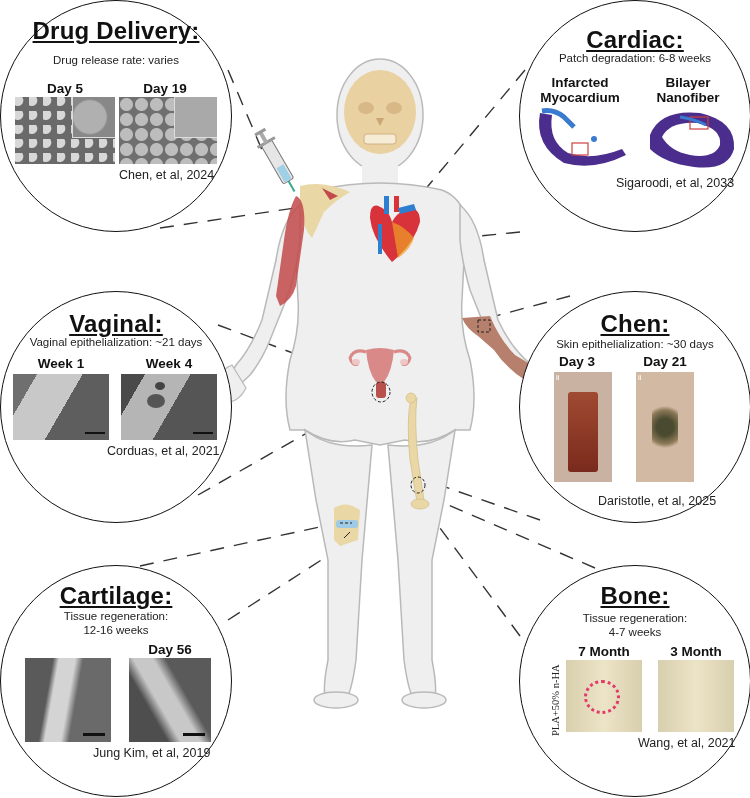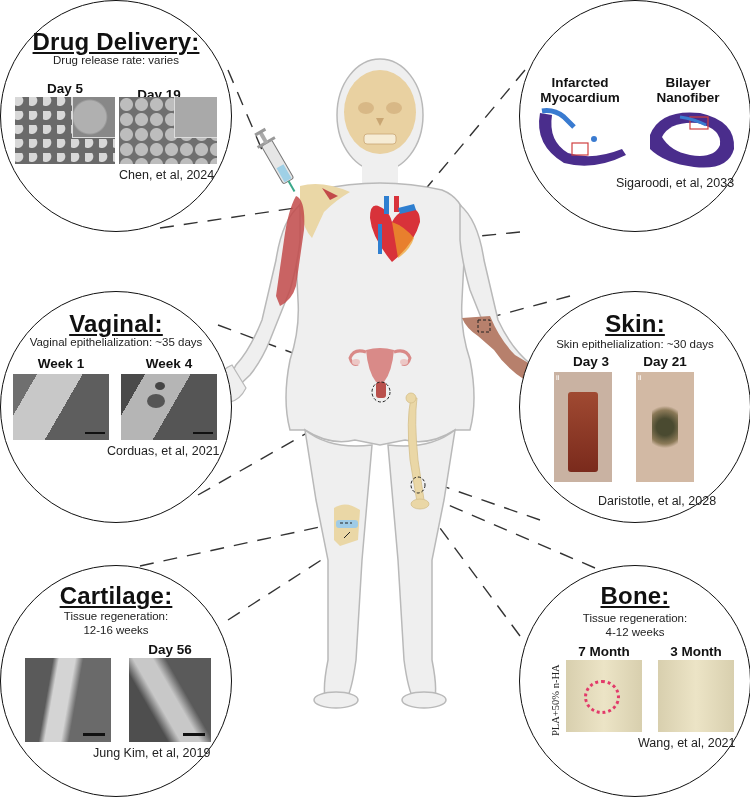--- a/index.html
+++ b/index.html
@@ -115,34 +115,36 @@
 
     <g>
       <path d="M334 508 Q346 500 360 510 L358 540 L340 546 L334 540 Z" fill="#ead7a6"></path>
       <rect x="336" y="520" width="22" height="8" rx="3" fill="#9fcbe6"></rect>
       <line x1="340" y1="523" x2="352" y2="523" stroke="#222" stroke-width="1" stroke-dasharray="3 2"></line>
       <line x1="344" y1="538" x2="350" y2="532" stroke="#222" stroke-width="1"></line>
     </g>
   </svg>
 
   <div class="panel" style="left:0px;top:0px;">
-    <div class="ptitle" style="top:27px;">Drug Delivery:</div>
+    <div class="ptitle" style="top:16px;">Drug Delivery:</div>
     <div class="psub" style="top:52px;">Drug release rate: varies</div>
     <div class="plabel" style="left:14px;width:100px;top:80px;">Day 5</div>
-    <div class="plabel" style="left:108px;width:100px;top:80px;margin-top:6px;">Day 19</div>
+    <div class="plabel" style="left:114px;width:100px;top:80px;">Day 19</div>
     <div class="img sem" style="left:14px;top:96px;width:100px;height:67px;background:radial-gradient(circle at 20% 25%,#d8d8d8 0 5px,#6a6a6a 6px) 0 0/14px 14px,#777;">
       <div style="position:absolute;right:0;top:0;width:42px;height:40px;background:radial-gradient(circle at 40% 50%,#b0b0b0 0 16px,#888 18px);border-left:1px solid #ddd;border-bottom:1px solid #ddd;"></div>
     </div>
     <div class="img sem" style="left:118px;top:96px;width:98px;height:67px;background:radial-gradient(circle at 50% 50%,#bdbdbd 0 6px,#6f6f6f 7px) 0 0/15px 15px,#888;">
       <div style="position:absolute;right:0;top:0;width:42px;height:40px;background:#a9a9a9;border-left:1px solid #ddd;border-bottom:1px solid #ddd;"></div>
     </div>
     <div class="pcite" style="left:118px;top:167px;">Chen, et al, 2024</div>
   </div>
 
   <div class="panel" style="left:519px;top:0px;">
+    <div class="ptitle" style="top:25px;">Cardiac:</div>
+    <div class="psub" style="top:50px;">Patch degradation: 6-8 weeks</div>
     <div class="plabel" style="left:10px;width:100px;top:74px;">
       <div>Infarcted</div>
       <div>Myocardium</div>
     </div>
     <div class="plabel" style="left:118px;width:100px;top:74px;">
       <div>Bilayer</div>
       <div>Nanofiber</div>
     </div>
     <svg class="img" style="left:14px;top:104px;" width="100" height="66">
       <path d="M6 8 Q0 40 30 58 Q60 66 92 50 L88 44 Q58 56 34 48 Q14 36 18 10 Z" fill="#4a2d8c"></path>
@@ -154,48 +156,48 @@
       <path d="M10 30 Q20 4 60 8 Q96 16 94 44 Q88 66 54 62 Q24 58 10 44 Z" fill="#4a2d8c"></path>
       <path d="M22 32 Q30 16 58 18 Q82 24 80 40 Q74 54 50 50 Q30 46 22 32 Z" fill="#fff"></path>
       <rect x="50" y="12" width="18" height="12" fill="none" stroke="#d04040" stroke-width="1.2"></rect>
       <path d="M40 12 Q54 14 66 20" stroke="#3a7bd0" stroke-width="3" fill="none"></path>
     </svg>
     <div class="pcite" style="left:96px;top:175px;">Sigaroodi, et al, 2033</div>
   </div>
 
   <div class="panel" style="left:0px;top:291px;">
     <div class="ptitle" style="top:18px;">Vaginal:</div>
-    <div class="psub" style="top:43px;">Vaginal epithelialization: ~35 days</div>
+    <div class="psub" style="top:43px;">Vaginal epithelialization: ~21 days</div>
     <div class="plabel" style="left:12px;width:96px;top:64px;">Week 1</div>
     <div class="plabel" style="left:120px;width:96px;top:64px;">Week 4</div>
     <div class="img" style="left:12px;top:82px;width:96px;height:66px;background:linear-gradient(120deg,#6f6f6f 0 18%,#c8c8c8 18% 52%,#5e5e5e 52%);">
       <div style="position:absolute;right:4px;bottom:6px;width:20px;height:2px;background:#111;"></div>
     </div>
     <div class="img" style="left:120px;top:82px;width:96px;height:66px;background:linear-gradient(120deg,#4a4a4a 0 18%,#b5b5b5 18% 52%,#555 52%);">
       <div style="position:absolute;left:26px;top:20px;width:18px;height:14px;border-radius:50%;background:#555;"></div>
       <div style="position:absolute;left:34px;top:8px;width:10px;height:8px;border-radius:50%;background:#444;"></div>
       <div style="position:absolute;right:4px;bottom:6px;width:20px;height:2px;background:#111;"></div>
     </div>
     <div class="pcite" style="left:106px;top:152px;">Corduas, et al, 2021</div>
   </div>
 
   <div class="panel" style="left:519px;top:291px;">
-    <div class="ptitle" style="top:18px;">Skin:</div>
+    <div class="ptitle" style="top:18px;">Chen:</div>
     <div class="psub" style="top:45px;">Skin epithelialization: ~30 days</div>
-    <div class="plabel" style="left:42px;width:58px;top:62px;text-align:center;">Day 3</div>
+    <div class="plabel" style="left:28px;width:58px;top:62px;text-align:center;">Day 3</div>
     <div class="plabel" style="left:116px;width:58px;top:62px;">Day 21</div>
     <div class="img" style="left:34px;top:80px;width:58px;height:110px;background:#c9b2a2;">
       <div style="position:absolute;left:14px;top:20px;width:30px;height:80px;background:linear-gradient(#a04a32,#7a2a1c);border-radius:3px;"></div>
       <div style="position:absolute;left:2px;top:1px;font-size:8px;color:#fff;">ii</div>
     </div>
     <div class="img" style="left:116px;top:80px;width:58px;height:110px;background:#d2b9a4;">
       <div style="position:absolute;left:16px;top:30px;width:26px;height:50px;background:radial-gradient(circle,#4a4a30 0 30%,#8c7a58 60%,transparent 75%);"></div>
       <div style="position:absolute;left:2px;top:1px;font-size:8px;color:#fff;">ii</div>
     </div>
-    <div class="pcite" style="left:78px;top:202px;">Daristotle, et al, 2028</div>
+    <div class="pcite" style="left:78px;top:202px;">Daristotle, et al, 2025</div>
   </div>
 
   <div class="panel" style="left:0px;top:565px;">
     <div class="ptitle" style="top:16px;">Cartilage:</div>
     <div class="psub" style="top:43px;">
       <div>Tissue regeneration:</div>
       <div>12-16 weeks</div>
     </div>
     <div class="plabel" style="left:24px;width:86px;top:72px;margin-top:34px;">Day 0</div>
     <div class="plabel" style="left:128px;width:82px;top:76px;">Day 56</div>
@@ -205,21 +207,21 @@
     <div class="img" style="left:128px;top:92px;width:82px;height:84px;background:linear-gradient(60deg,#4e4e4e 0 30%,#c8c8c8 40% 55%,#5a5a5a 65%);">
       <div style="position:absolute;right:6px;bottom:6px;width:22px;height:3px;background:#111;"></div>
     </div>
     <div class="pcite" style="left:92px;top:180px;">Jung Kim, et al, 2019</div>
   </div>
 
   <div class="panel" style="left:519px;top:565px;">
     <div class="ptitle" style="top:16px;">Bone:</div>
     <div class="psub" style="top:45px;">
       <div>Tissue regeneration:</div>
-      <div>4-12 weeks</div>
+      <div>4-7 weeks</div>
     </div>
     <div class="plabel" style="left:46px;width:76px;top:78px;">7 Month</div>
     <div class="plabel" style="left:138px;width:76px;top:78px;">3 Month</div>
     <div class="vlabel" style="left:30px;top:170px;">PLA+50% n-HA</div>
     <div class="img" style="left:46px;top:94px;width:76px;height:72px;background:linear-gradient(90deg,#d8cfae,#ece4c6 50%,#d8cfae);">
       <div style="position:absolute;left:18px;top:20px;width:36px;height:34px;border-radius:50%;border:3px dotted #e23a6a;box-sizing:border-box;"></div>
     </div>
     <div class="img" style="left:138px;top:94px;width:76px;height:72px;background:linear-gradient(90deg,#d8cfae,#ece4c6 50%,#d8cfae);"></div>
     <div class="pcite" style="left:118px;top:170px;">Wang, et al, 2021</div>
   </div>

